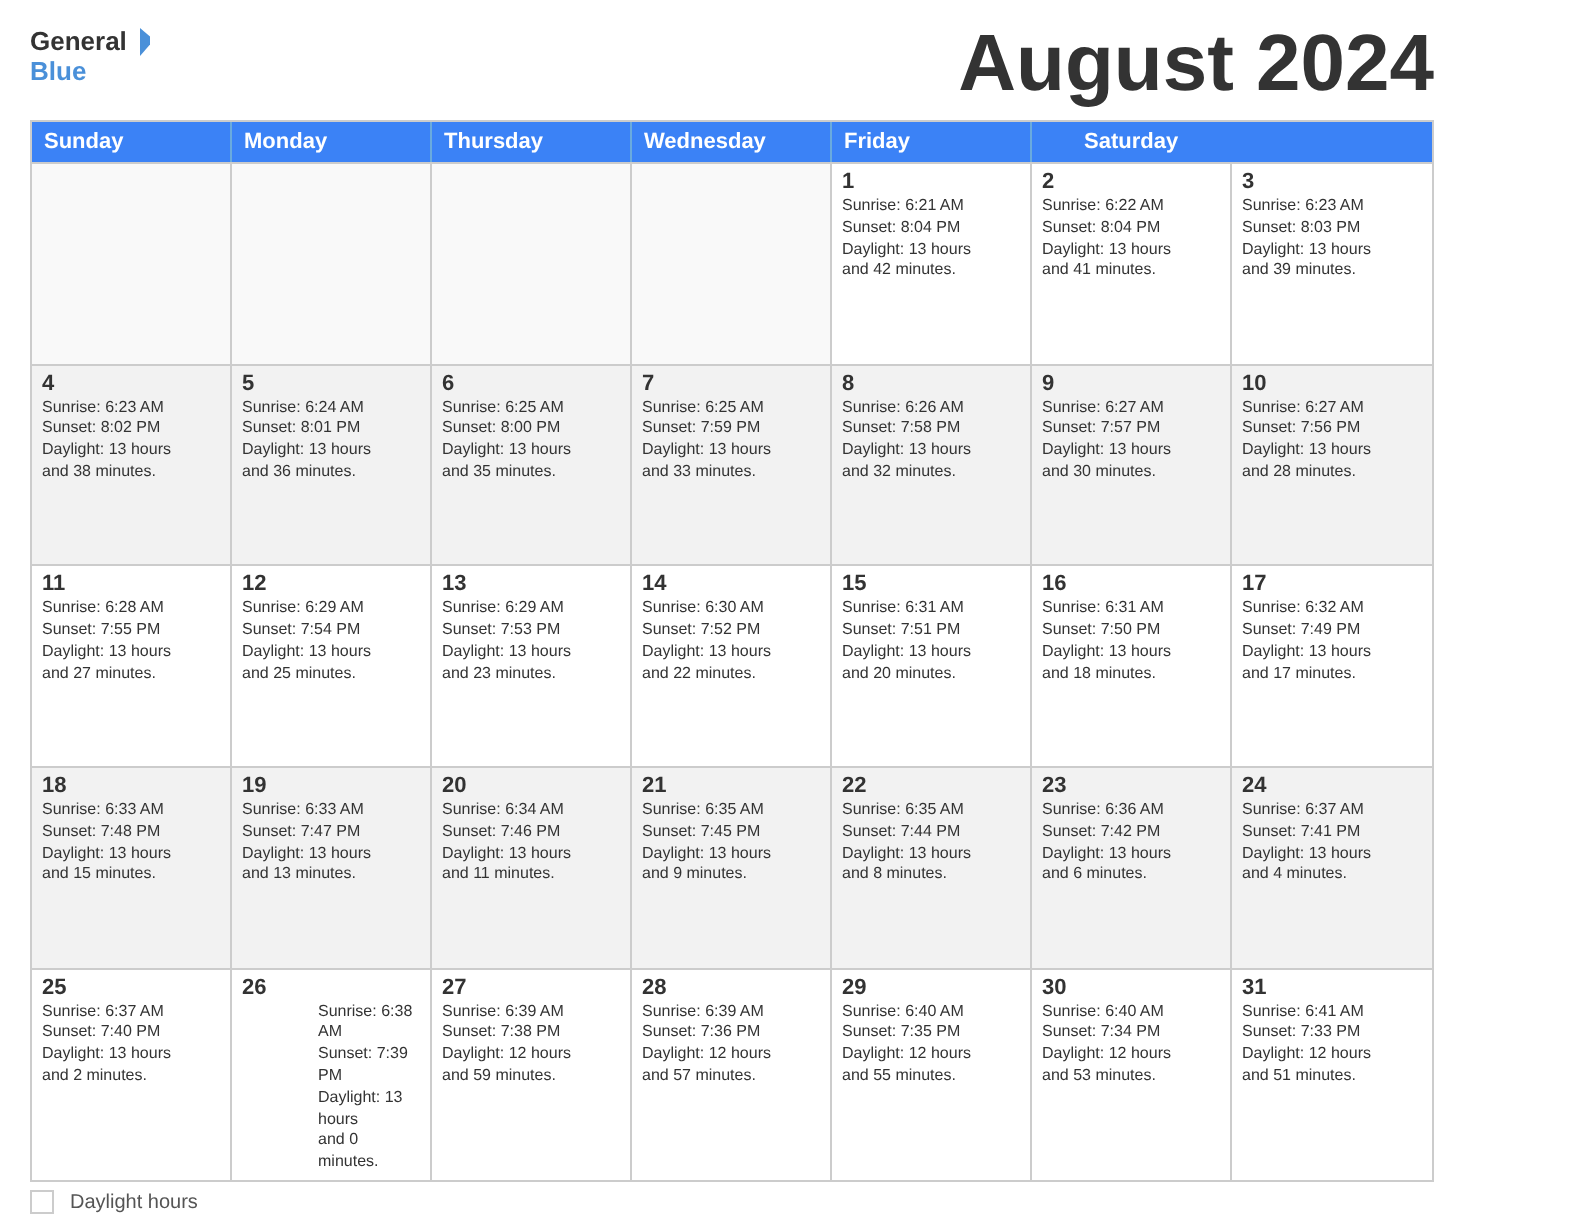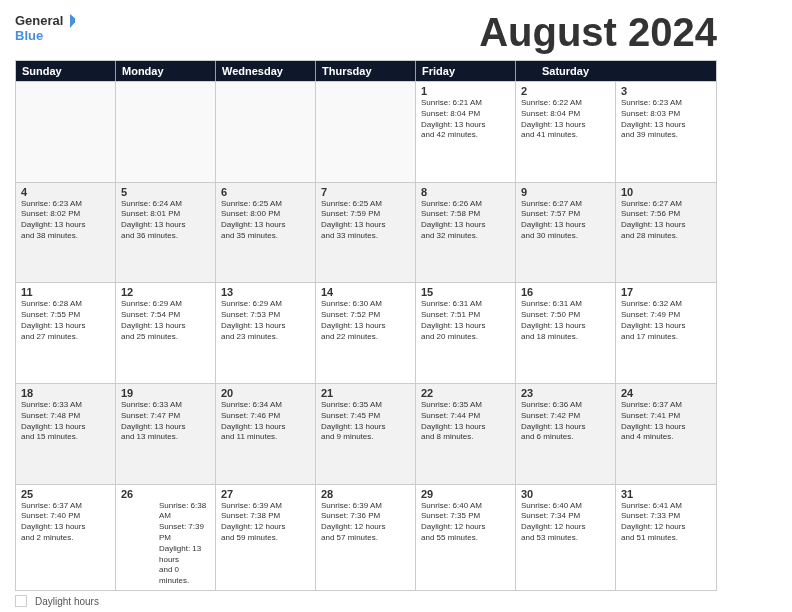--- a/index.html
+++ b/index.html
@@ -43,21 +43,21 @@
     }
     .calendar {
       flex: 1;
       display: flex;
       flex-direction: column;
       border: 1px solid #ccc;
     }
     .cal-header {
       display: grid;
       grid-template-columns: repeat(7, 1fr);
-      background: #0f172a;
+      background: #3b82f6;
     }
     .cal-header-cell {
       color: #fff;
       font-size: 11px;
       font-weight: bold;
       padding: 4px 6px;
       text-align: left;
       border-right: 1px solid #6aaade;
     }
     .cal-header-cell:last-child { border-right: none; margin-left: 20px; }
@@ -123,22 +123,22 @@
   </div>
     <div class="title-area">
       <div class="main-title">August 2024</div>
     </div>
   </div>
 
   <div class="calendar">
     <div class="cal-header">
     <div class="cal-header-cell">Sunday</div>
         <div class="cal-header-cell">Monday</div>
+        <div class="cal-header-cell">Thursday</div>
         <div class="cal-header-cell">Wednesday</div>
-        <div class="cal-header-cell">Thursday</div>
         <div class="cal-header-cell">Friday</div>
         <div class="cal-header-cell">Saturday</div>
       </div>
     <div class="cal-body">
     <div class="cal-row">
           <div class="cal-cell empty"></div>
           <div class="cal-cell empty"></div>
           <div class="cal-cell empty"></div>
           <div class="cal-cell empty"></div>
           <div class="cal-cell">

